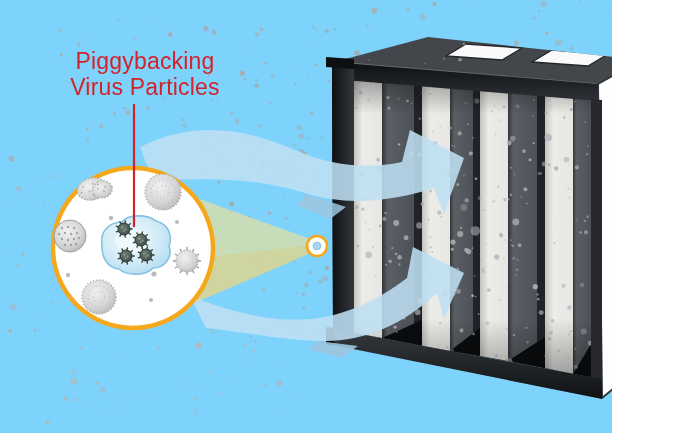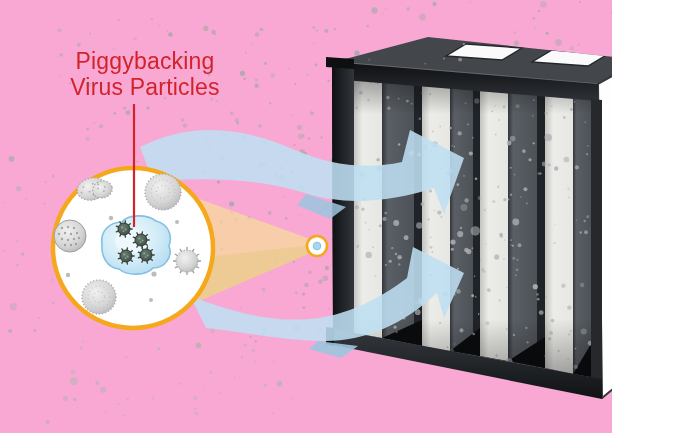--- a/index.html
+++ b/index.html
@@ -1,16 +1,16 @@
 <!DOCTYPE html>
 <html><head>
 <meta charset="utf-8">
 <style>
   html,body{margin:0;padding:0;background:#ffffff;}
-  .stage{position:relative;width:612px;height:433px;background:#f9a8d4;overflow:hidden;
+  .stage{position:relative;width:612px;height:433px;background:#7dd3fc;overflow:hidden;
          font-family:"Liberation Sans",sans-serif;}
   svg{display:block;}
   text.diagram-label{font-family:"Liberation Sans",sans-serif;font-size:23px;letter-spacing:0.2px;}
 </style>
 </head>
 <body>
 
 <div class="stage">
 <svg width="700" height="433" viewBox="0 0 700 433" xmlns="http://www.w3.org/2000/svg">
 

